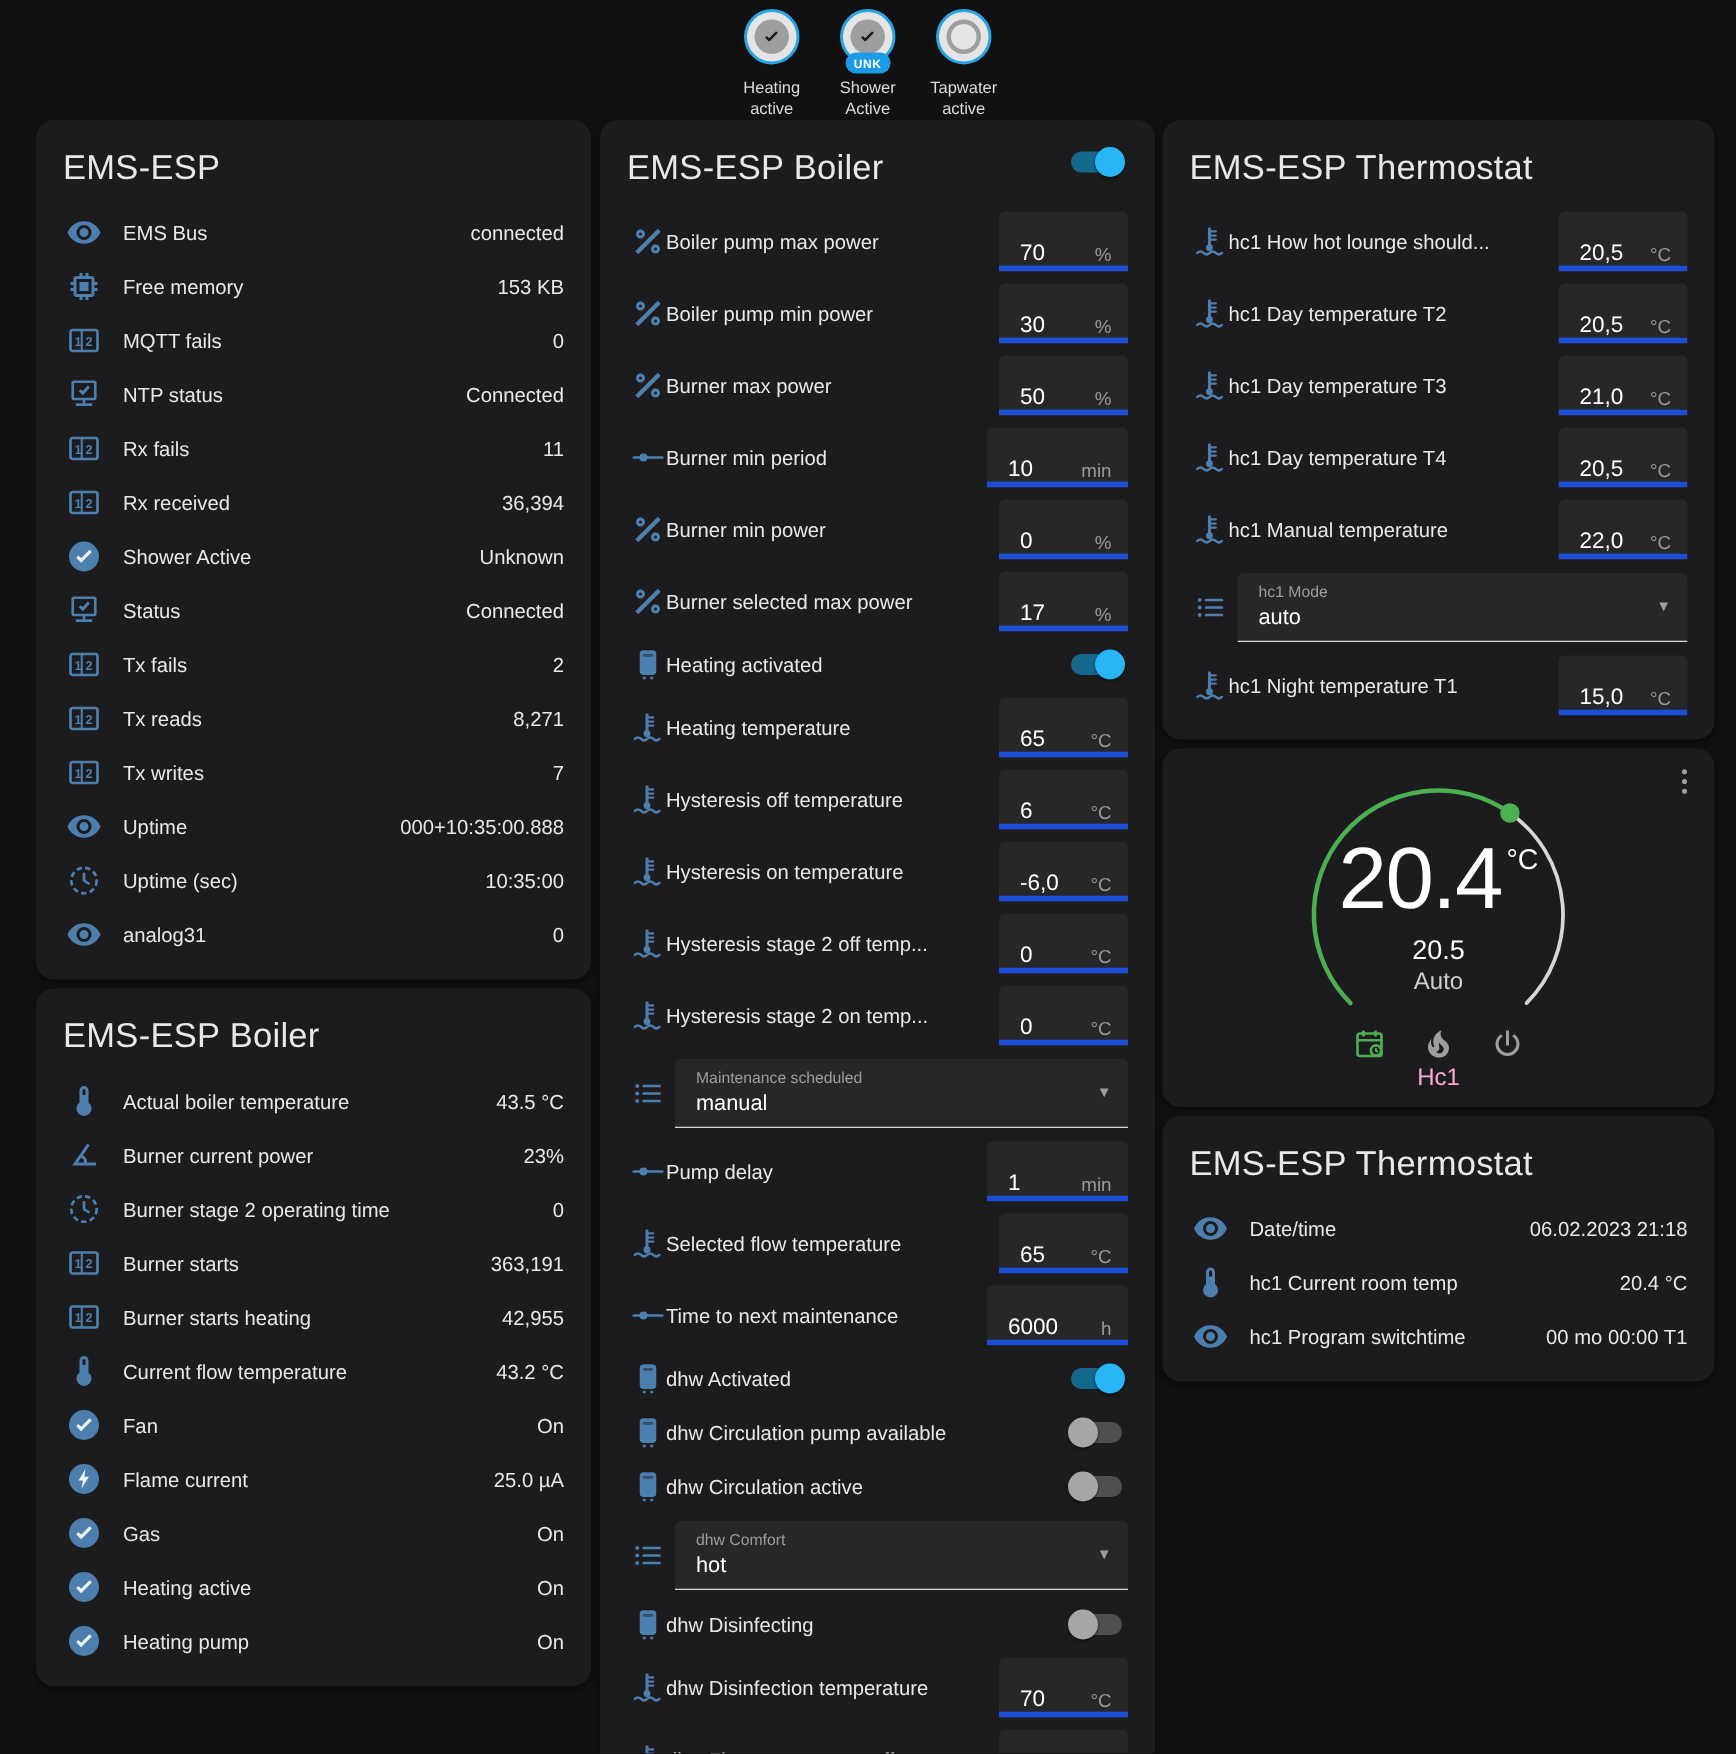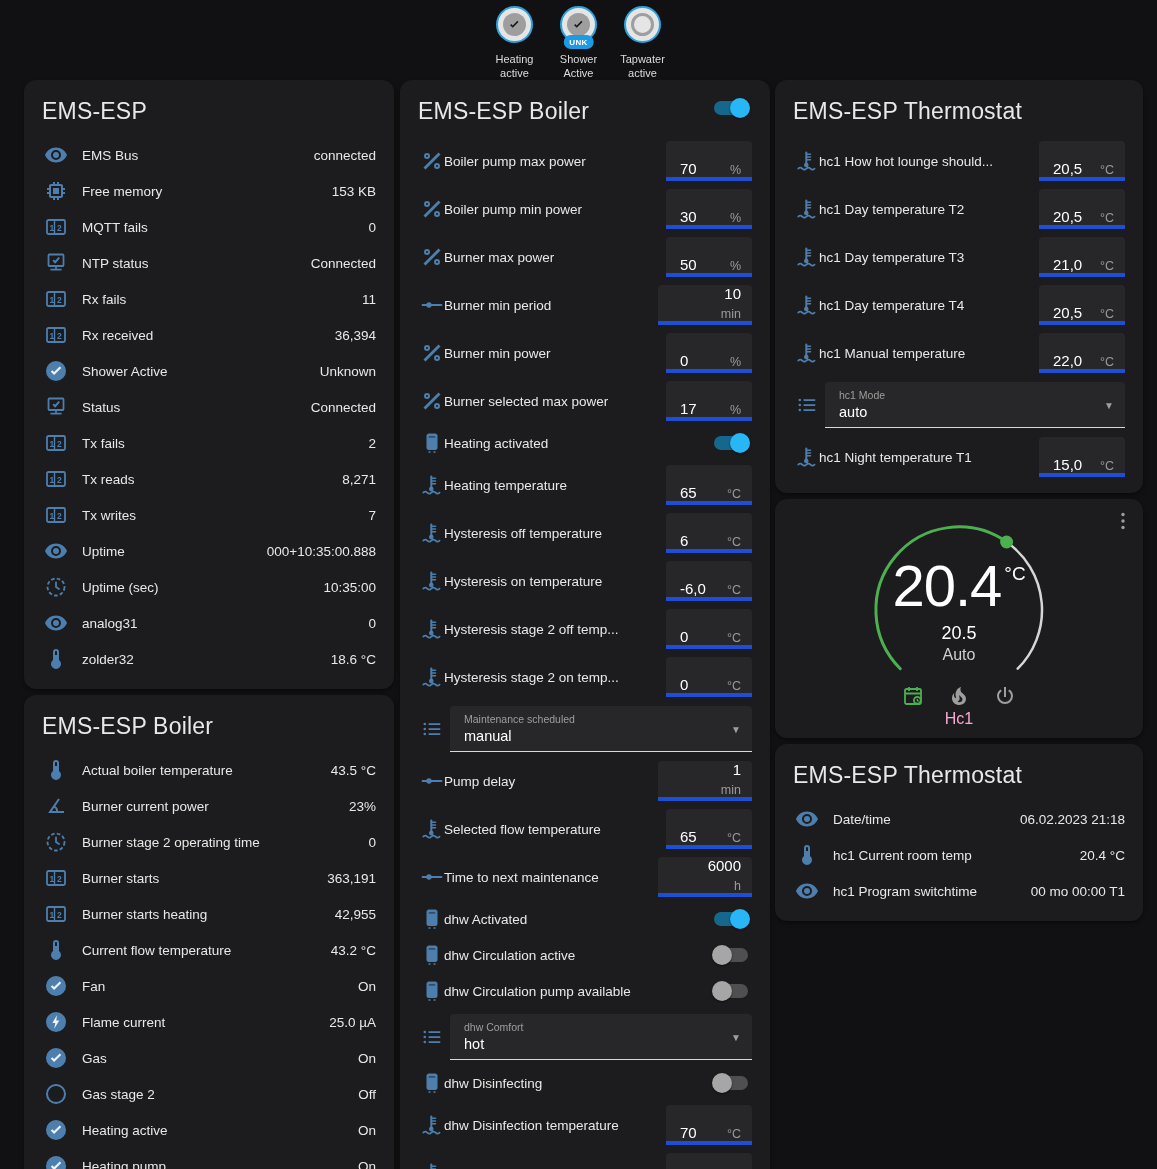--- a/index.html
+++ b/index.html
@@ -38,21 +38,21 @@
   .evalue{margin-left:auto;font-size:13.5px;color:#e8e8e8;white-space:nowrap;padding-left:8px;}
 
   
   .crow{display:flex;align-items:center;min-height:48px;padding:0 2px;}
   .crow.toggle-row{min-height:36px;}
   .clabel{font-size:13.5px;color:#e8e8e8;flex:1;padding-right:6px;white-space:nowrap;
           overflow:hidden;text-overflow:ellipsis;}
   .numbox{flex:none;width:86px;height:40px;background:#272729;border-radius:4px 4px 0 0;
           border-bottom:4px solid #1d4ed8;display:flex;align-items:flex-end;justify-content:space-between;
           padding:0 11px 0 14px;box-sizing:border-box;cursor:text;}
-  .crow.wide .numbox{width:94px;flex-direction:column;}
+  .crow.wide .numbox{width:94px;}
   .num{font-size:15px;color:#fff;font-weight:500;}
   .unitx{font-size:12.5px;color:#9a9a9a;}
 
   .toggle{width:38px;height:20px;position:relative;flex:none;margin-right:2px;cursor:pointer;}
   .toggle .track{position:absolute;top:3px;left:2px;right:2px;height:14px;border-radius:7px;background:#15688c;}
   .toggle .thumb{position:absolute;top:0;width:20px;height:20px;border-radius:50%;background:#29b6f6;
                  box-shadow:0 1px 2px rgba(0,0,0,.55);}
   .toggle.on .thumb{right:0;}
   .toggle.off .track{background:#4f4f52;}
   .toggle.off .thumb{left:0;background:#a6a6a6;}
@@ -268,29 +268,20 @@
           </div>
           <div class="erow">
             <span class="eicon">
               <svg viewBox="0 0 24 24">
                 <path fill="currentColor" d="M12,9A3,3 0 0,0 9,12A3,3 0 0,0 12,15A3,3 0 0,0 15,12A3,3 0 0,0 12,9M12,17A5,5 0 0,1 7,12A5,5 0 0,1 12,7A5,5 0 0,1 17,12A5,5 0 0,1 12,17M12,4.5C7,4.5 2.73,7.61 1,12C2.73,16.39 7,19.5 12,19.5C17,19.5 21.27,16.39 23,12C21.27,7.61 17,4.5 12,4.5Z"></path>
               </svg>
             </span>
             <span class="elabel">analog31</span>
             <span class="evalue">0</span>
           </div>
-          <div class="erow">
-            <span class="eicon">
-              <svg viewBox="0 0 24 24">
-                <path fill="currentColor" d="M15,13V5A3,3 0 0,0 12,2A3,3 0 0,0 9,5V13A5,5 0 1,0 15,13M12,4A1,1 0 0,1 13,5V8H11V5A1,1 0 0,1 12,4Z"></path>
-              </svg>
-            </span>
-            <span class="elabel">zolder32</span>
-            <span class="evalue">18.6 °C</span>
-          </div>
         </div>
     </div>
     <div class="card">
       <div class="card-head">
         <h2 class="card-title">EMS-ESP Boiler</h2>
       </div>
       <div>
           <div class="erow">
             <span class="eicon">
               <svg viewBox="0 0 24 24">
@@ -374,29 +365,20 @@
           </div>
           <div class="erow">
             <span class="eicon">
               <svg viewBox="0 0 24 24">
                 <circle cx="12" cy="12" r="10" fill="currentColor"></circle>
                 <path d="M10.1 16.1l-3.3-3.3 1.5-1.5 1.8 1.8 5.6-5.6 1.5 1.5z" fill="#eef3f8"></path>
               </svg>
             </span>
             <span class="elabel">Gas</span>
             <span class="evalue">On</span>
-          </div>
-          <div class="erow">
-            <span class="eicon">
-              <svg viewBox="0 0 24 24">
-                <circle cx="12" cy="12" r="9" fill="none" stroke="currentColor" stroke-width="2"></circle>
-              </svg>
-            </span>
-            <span class="elabel">Gas stage 2</span>
-            <span class="evalue">Off</span>
           </div>
           <div class="erow">
             <span class="eicon">
               <svg viewBox="0 0 24 24">
                 <circle cx="12" cy="12" r="10" fill="currentColor"></circle>
                 <path d="M10.1 16.1l-3.3-3.3 1.5-1.5 1.8 1.8 5.6-5.6 1.5 1.5z" fill="#eef3f8"></path>
               </svg>
             </span>
             <span class="elabel">Heating active</span>
             <span class="evalue">On</span>
@@ -660,35 +642,35 @@
             </div>
           </div>
           <div class="crow toggle-row">
             <span class="eicon">
               <svg viewBox="0 0 24 24">
                 <rect x="6.5" y="2.5" width="11" height="16.5" rx="2.5" fill="currentColor"></rect>
                 <rect x="8.6" y="5" width="6.8" height="1.8" rx="0.9" fill="#1c1c1e" opacity="0.5"></rect>
                 <path d="M8.5 20.2h2v1.6h-2zM13.5 20.2h2v1.6h-2z" fill="currentColor"></path>
               </svg>
             </span>
-            <span class="clabel">dhw Circulation active</span>
+            <span class="clabel">dhw Circulation pump available</span>
             <div class="toggle off">
               <div class="track"></div>
               <div class="thumb"></div>
             </div>
           </div>
           <div class="crow toggle-row">
             <span class="eicon">
               <svg viewBox="0 0 24 24">
                 <rect x="6.5" y="2.5" width="11" height="16.5" rx="2.5" fill="currentColor"></rect>
                 <rect x="8.6" y="5" width="6.8" height="1.8" rx="0.9" fill="#1c1c1e" opacity="0.5"></rect>
                 <path d="M8.5 20.2h2v1.6h-2zM13.5 20.2h2v1.6h-2z" fill="currentColor"></path>
               </svg>
             </span>
-            <span class="clabel">dhw Circulation pump available</span>
+            <span class="clabel">dhw Circulation active</span>
             <div class="toggle off">
               <div class="track"></div>
               <div class="thumb"></div>
             </div>
           </div>
           <div class="crow selrow">
             <span class="eicon">
               <svg viewBox="0 0 24 24" fill="currentColor">
                 <circle cx="4.8" cy="7" r="1.3"></circle>
                 <circle cx="4.8" cy="12" r="1.3"></circle>

